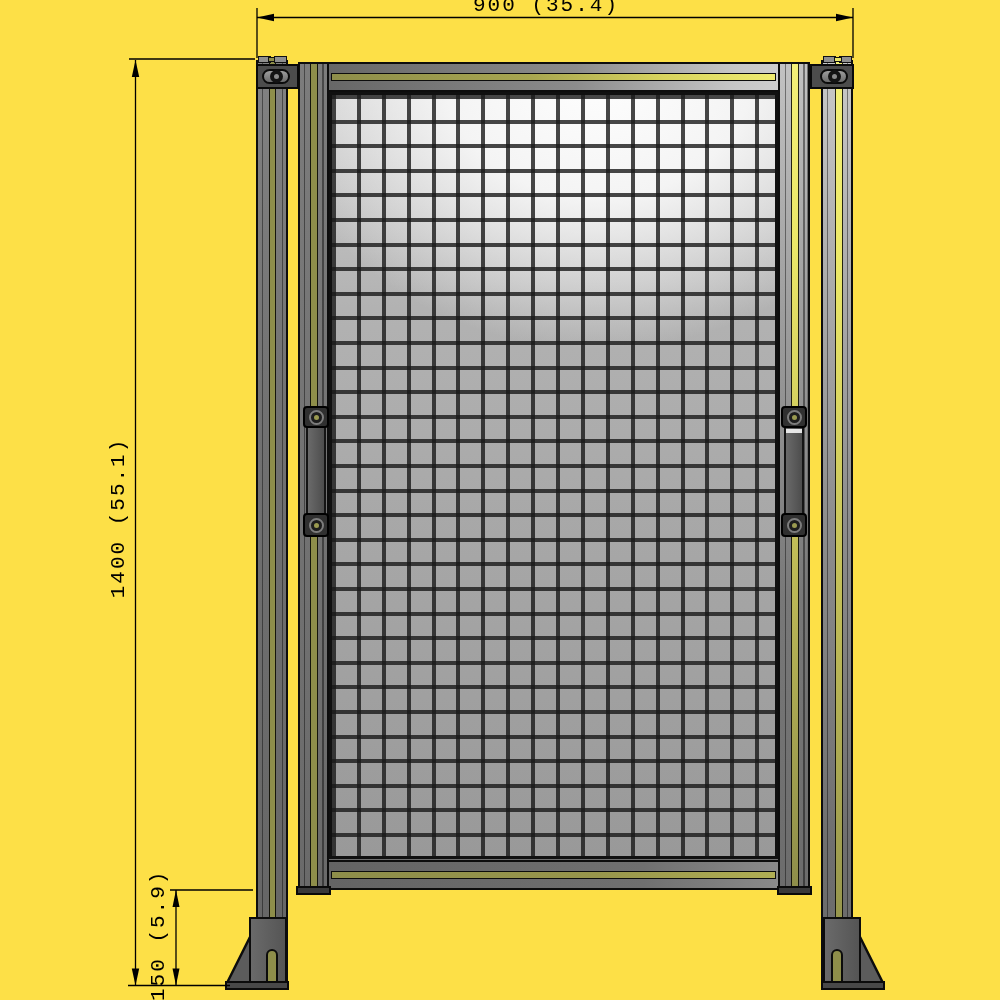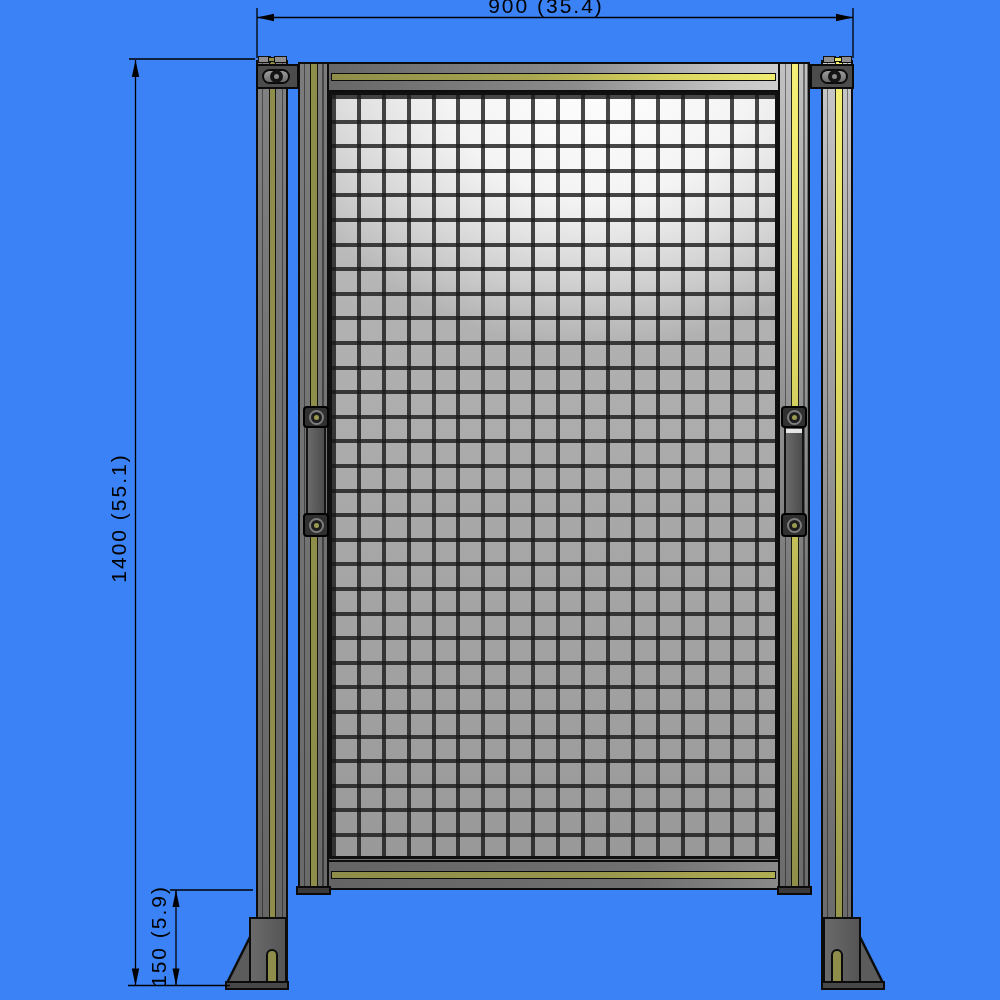--- a/index.html
+++ b/index.html
@@ -1,17 +1,17 @@
 <!DOCTYPE html>
 <html><head>
 <meta charset="utf-8">
 <style>
   html,body{margin:0;padding:0;background:#fff;}
-  .canvas{position:relative;width:1000px;height:1000px;background:#3b82f6;overflow:hidden;
-          font-family:Liberation Sans, sans-serif;}
+  .canvas{position:relative;width:1000px;height:1000px;background:#fde047;overflow:hidden;
+          font-family:Liberation Mono, monospace;}
   .abs{position:absolute;box-sizing:border-box;}
   
   .dim-text{position:absolute;font-size:21px;letter-spacing:2px;color:#000;text-align:center;
             white-space:nowrap;line-height:22px;}
   .vert{transform:rotate(-90deg);transform-origin:center center;}
   
   .post{border:2.5px solid #0d0d0d;}
   .post-left-bg{background:linear-gradient(180deg,#828282 0%,#717171 40%,#656565 100%);}
   .post-right-bg{background:linear-gradient(180deg,#c9c9c9 0%,#b2b2b2 18%,#8d8d8d 50%,#6f6f6f 85%,#6a6a6a 100%);}
   .groove{position:absolute;top:0;bottom:0;width:1.6px;background:rgba(0,0,0,0.42);}

